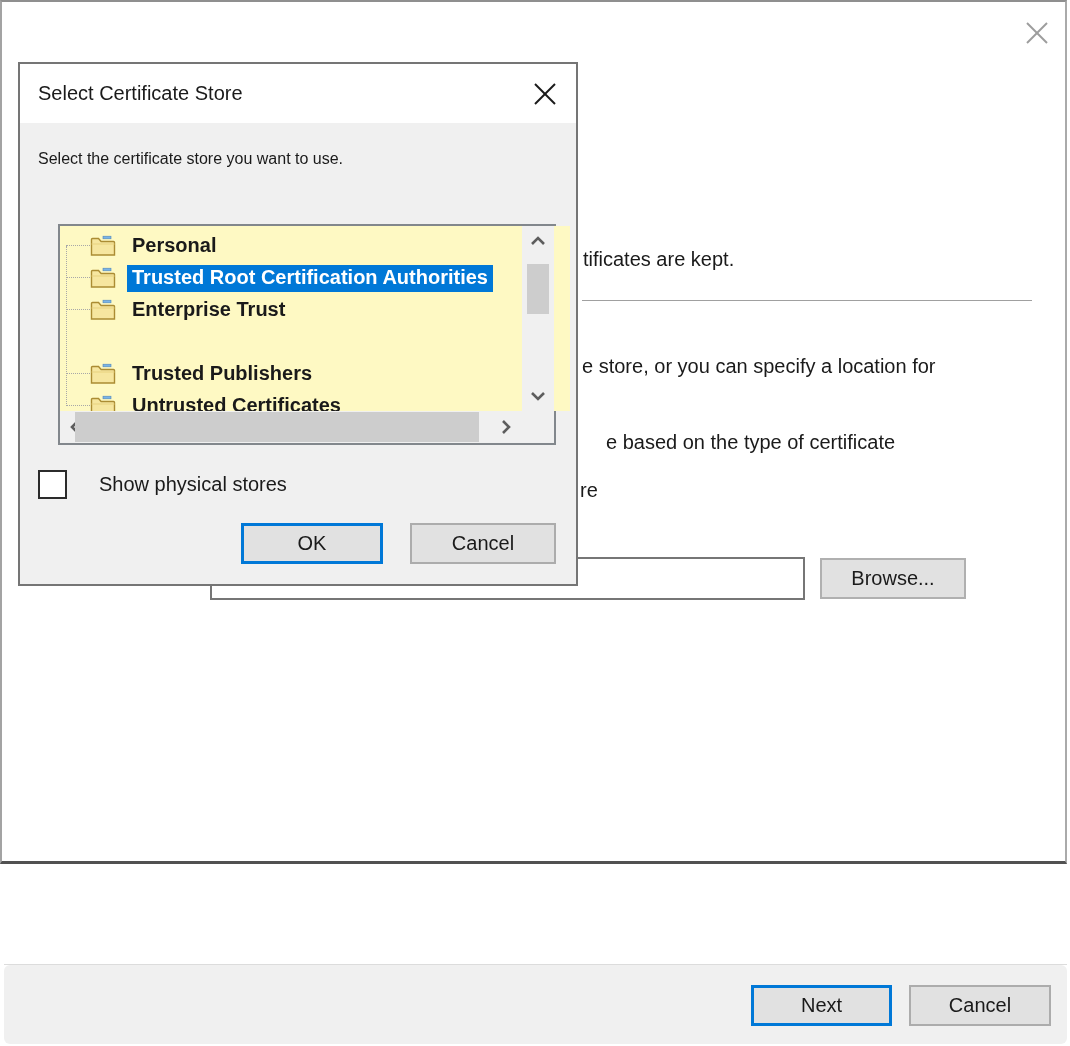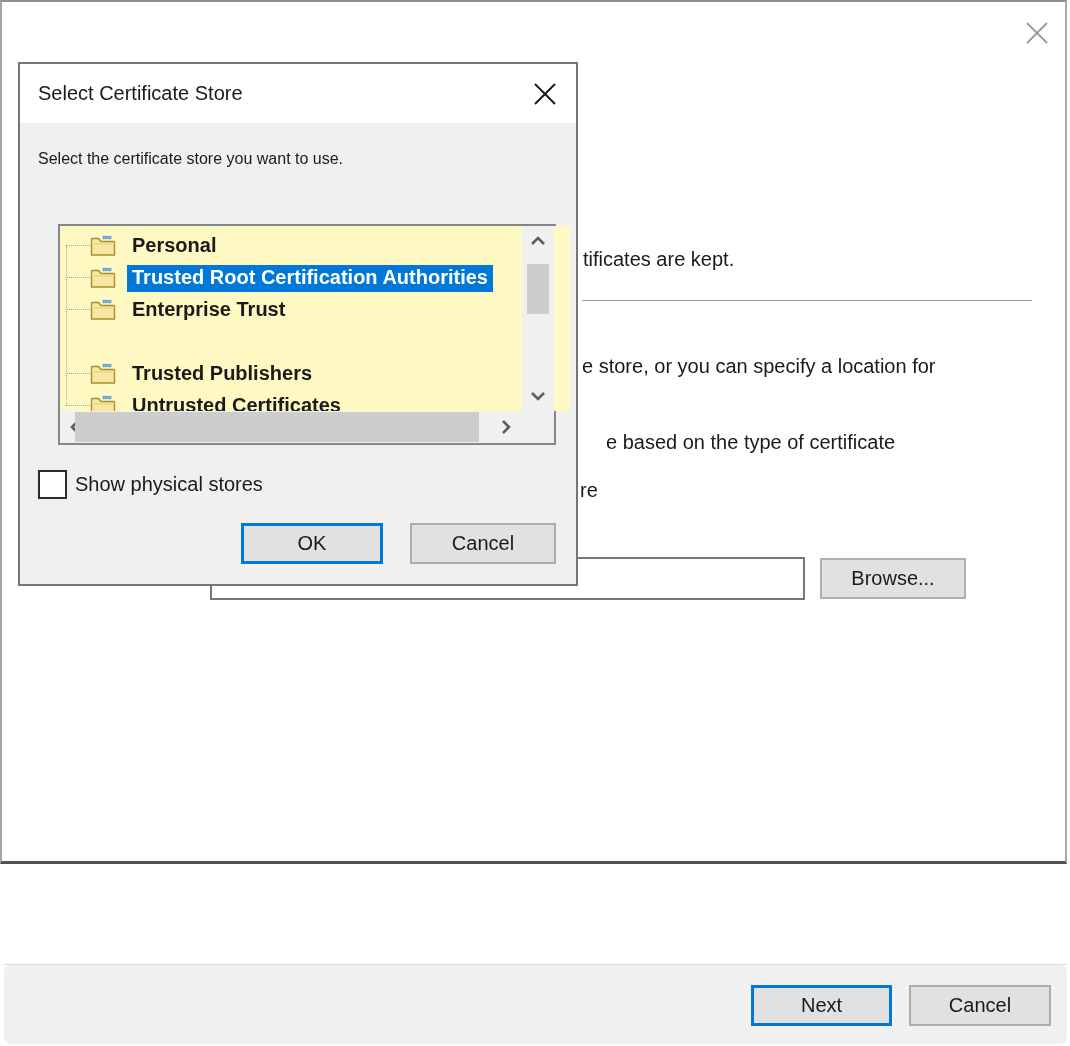--- a/index.html
+++ b/index.html
@@ -51,21 +51,21 @@
   #vsb-up { left:0; top:0; width:32px; height:30px; }
   #vsb-down { left:0; top:155px; width:32px; height:30px; }
   #vsb-thumb { left:5px; top:38px; width:22px; height:50px; }
   #hscrollbar { left:0; top:185px; width:462px; height:32px; }
   #hsb-left { left:0; top:0; width:30px; height:32px; }
   #hsb-right { left:430px; top:0; width:32px; height:32px; }
   #hsb-thumb { left:15px; top:1px; width:404px; height:30px; }
   #sb-corner { left:462px; top:185px; width:32px; height:32px; background:#f0f0f0; }
 
   
-  #show-physical { left:18px; top:406px; display:flex; align-items:center; }
+  #show-physical { left:18px; top:406px; display:flex; align-items:center;gap:24px; }
   #checkbox-box { width:29px; height:29px; background:#fff; border:2px solid #2b2b2b; }
   #checkbox-label { font-size:20px; margin-left:8px; white-space:nowrap; }
   #ok-btn { left:221px; top:459px; width:142px; height:41px; }
   #dlg-cancel-btn { left:390px; top:459px; width:146px; height:41px; border:2px solid #acacac; }
 </style>
 </head>
 <body>
 
 <div id="wizard-window" class="abs">
 

